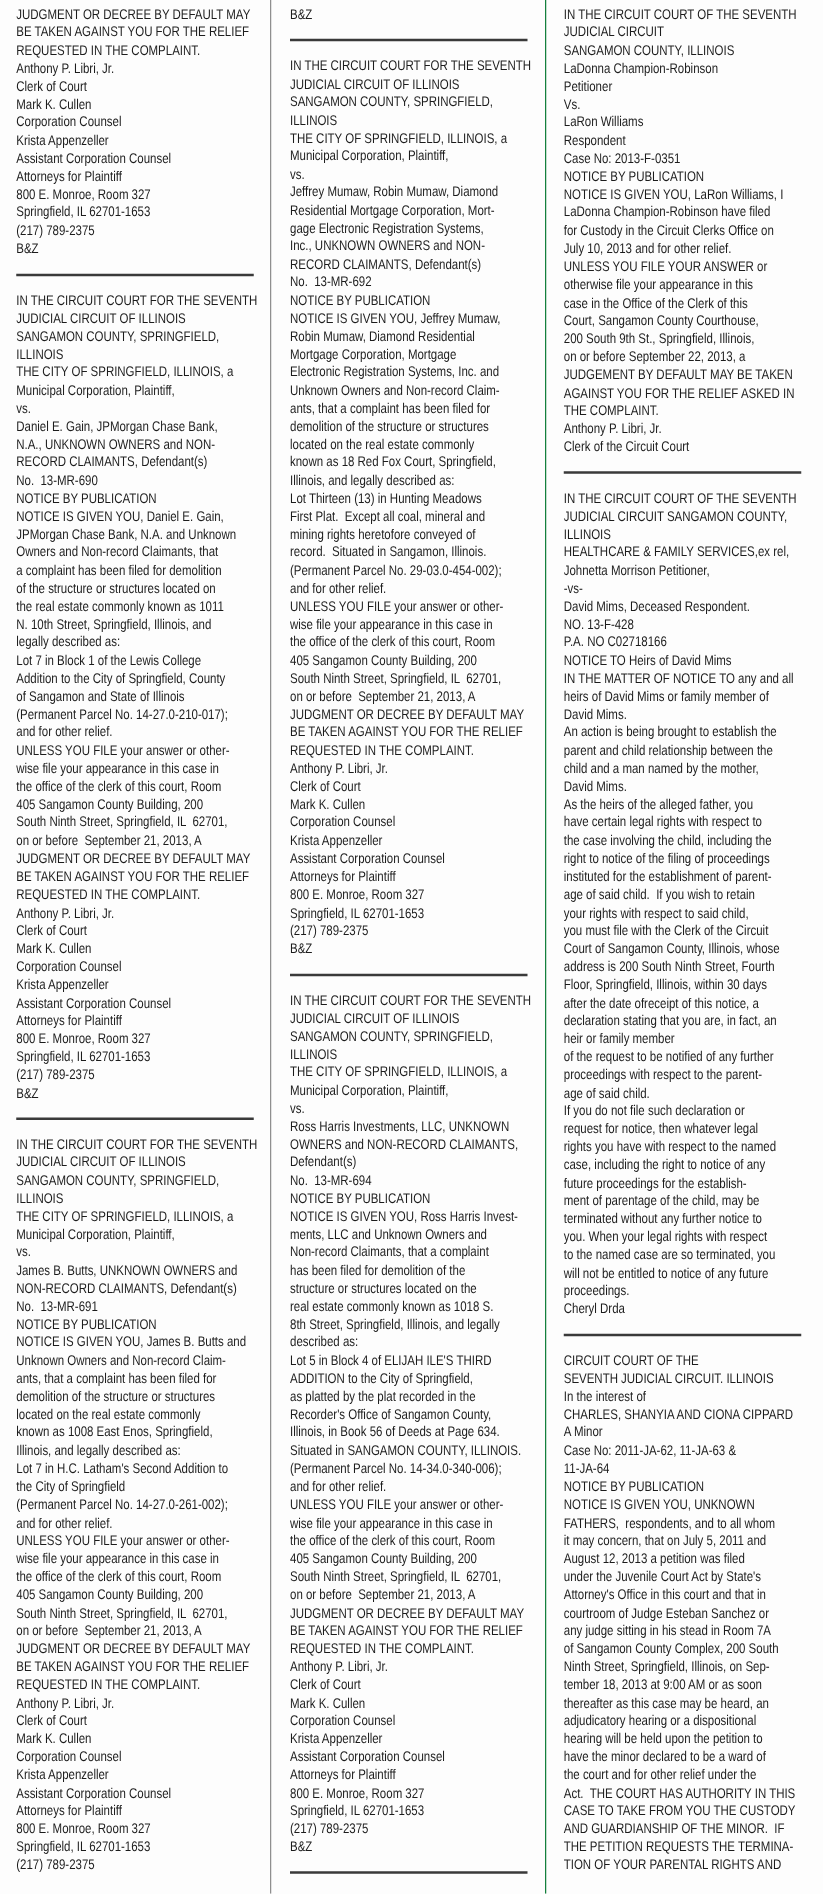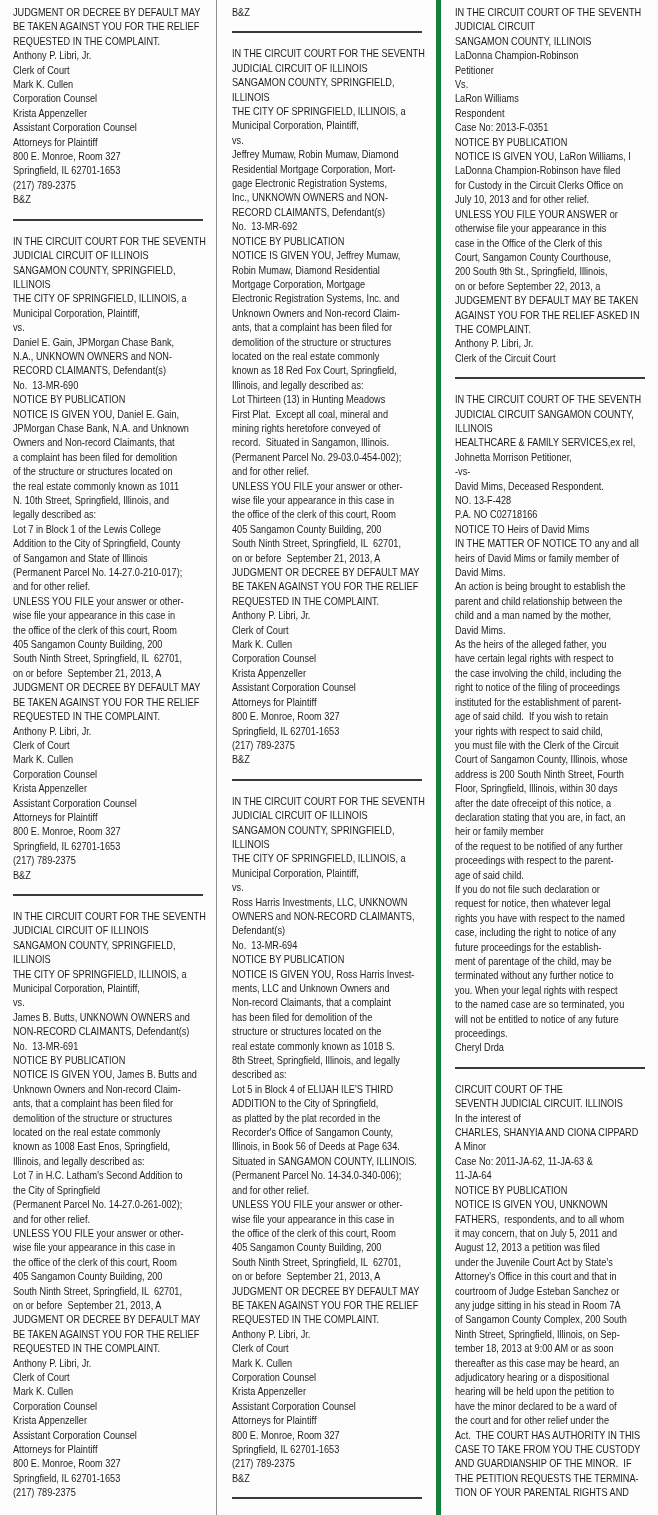--- a/index.html
+++ b/index.html
@@ -17,21 +17,21 @@
     height: 1515px;
     box-sizing: border-box;
   }
   .col {
     box-sizing: border-box;
     padding-top: 5px;
     overflow: hidden;
   }
   .col-1 { width: 219px; padding-left: 13px; }
   .col-2 { width: 224px; padding-left: 15px; border-left: 1px solid #8f8f8f; }
-  .col-3 { width: 215px; padding-left: 14px; border-left: 5px solid #15803d; }
+  .col-3 { width: 215px; padding-left: 14px; border-left: 1px solid #15803d; }
   .line {
     font-size: 11.2px;
     line-height: 14.4px;
     color: #1c1c1c;
     white-space: pre;
     transform: scaleX(0.82);
     transform-origin: 0 50%;
     letter-spacing: 0px;
   }
   .divider {

